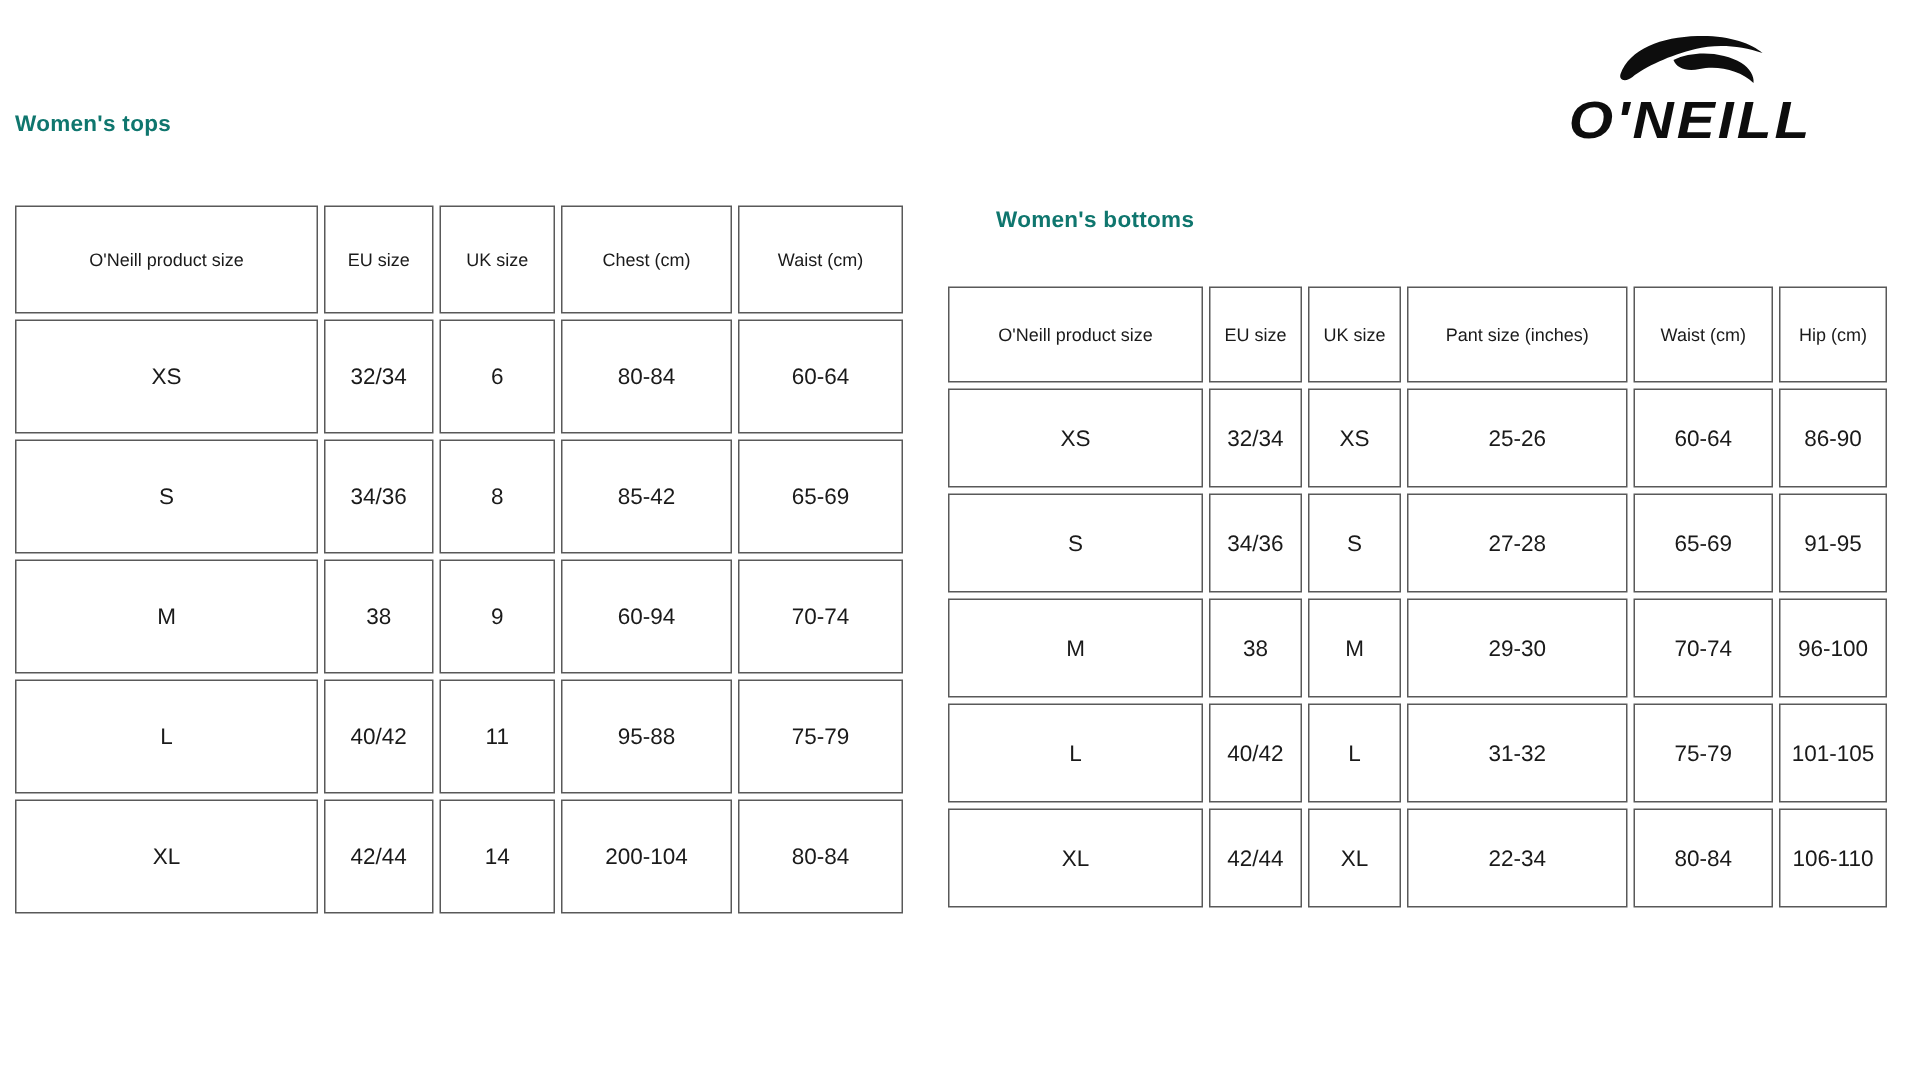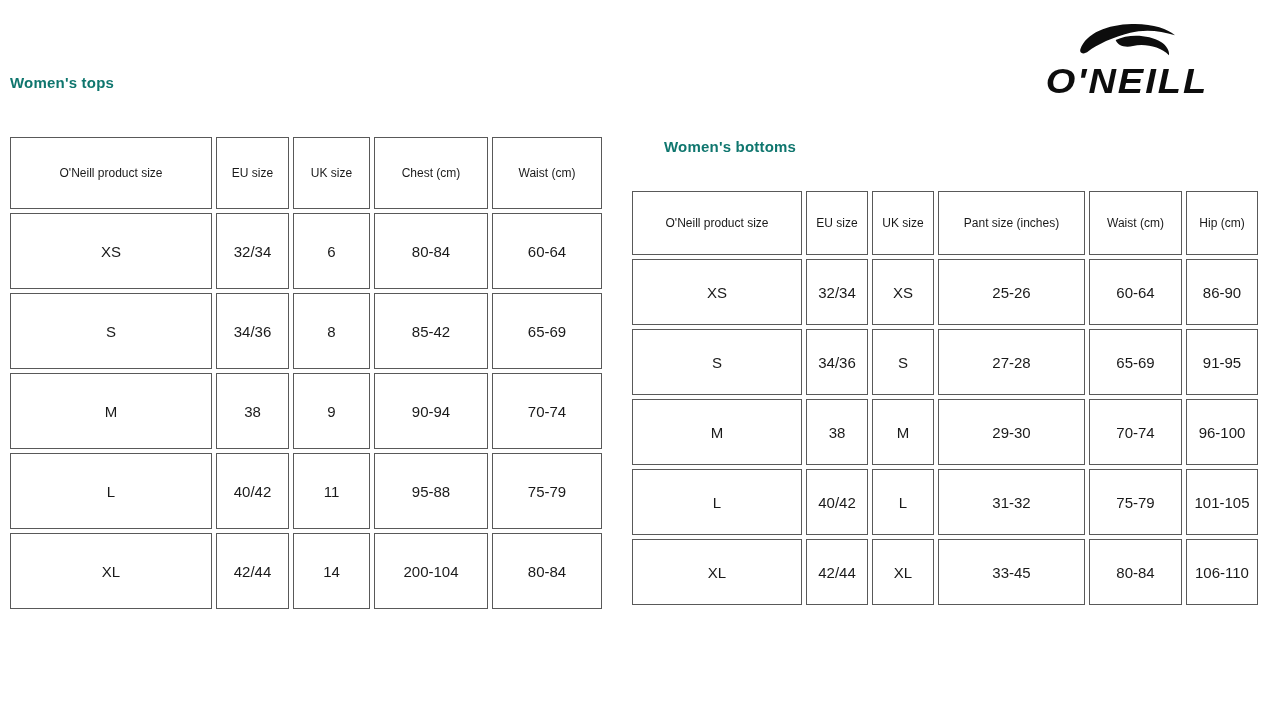--- a/index.html
+++ b/index.html
@@ -109,21 +109,21 @@
         <td class="c0">S</td>
         <td class="c1">34/36</td>
         <td class="c2">8</td>
         <td class="c3">85-42</td>
         <td class="c4">65-69</td>
       </tr>
       <tr>
         <td class="c0">M</td>
         <td class="c1">38</td>
         <td class="c2">9</td>
-        <td class="c3">90-94</td>
+        <td class="c3">60-94</td>
         <td class="c4">70-74</td>
       </tr>
       <tr>
         <td class="c0">L</td>
         <td class="c1">40/42</td>
         <td class="c2">11</td>
         <td class="c3">95-88</td>
         <td class="c4">75-79</td>
       </tr>
       <tr>
@@ -179,21 +179,21 @@
         <td class="c1">40/42</td>
         <td class="c2">L</td>
         <td class="c3">31-32</td>
         <td class="c4">75-79</td>
         <td class="c5">101-105</td>
       </tr>
       <tr>
         <td class="c0">XL</td>
         <td class="c1">42/44</td>
         <td class="c2">XL</td>
-        <td class="c3">33-45</td>
+        <td class="c3">22-34</td>
         <td class="c4">80-84</td>
         <td class="c5">106-110</td>
       </tr>
     </tbody>
 </table>
 
 <div id="logo">
   <svg viewBox="0 0 150 58" aria-hidden="true">
     <path fill="#0d0d0d" d="M5 40 C14 15 46 3 82 2 C112 1 136 9 147 19 C125 11 99 10 80 15 C55 21 29 33 17 43 C11 48 3 47 5 40 Z"></path>
     <path fill="#0d0d0d" d="M58 26 C78 16 108 18 126 29 C134 34 139 42 138 49 C125 36 102 31 84 35 C71 38 61 34 58 26 Z"></path>

